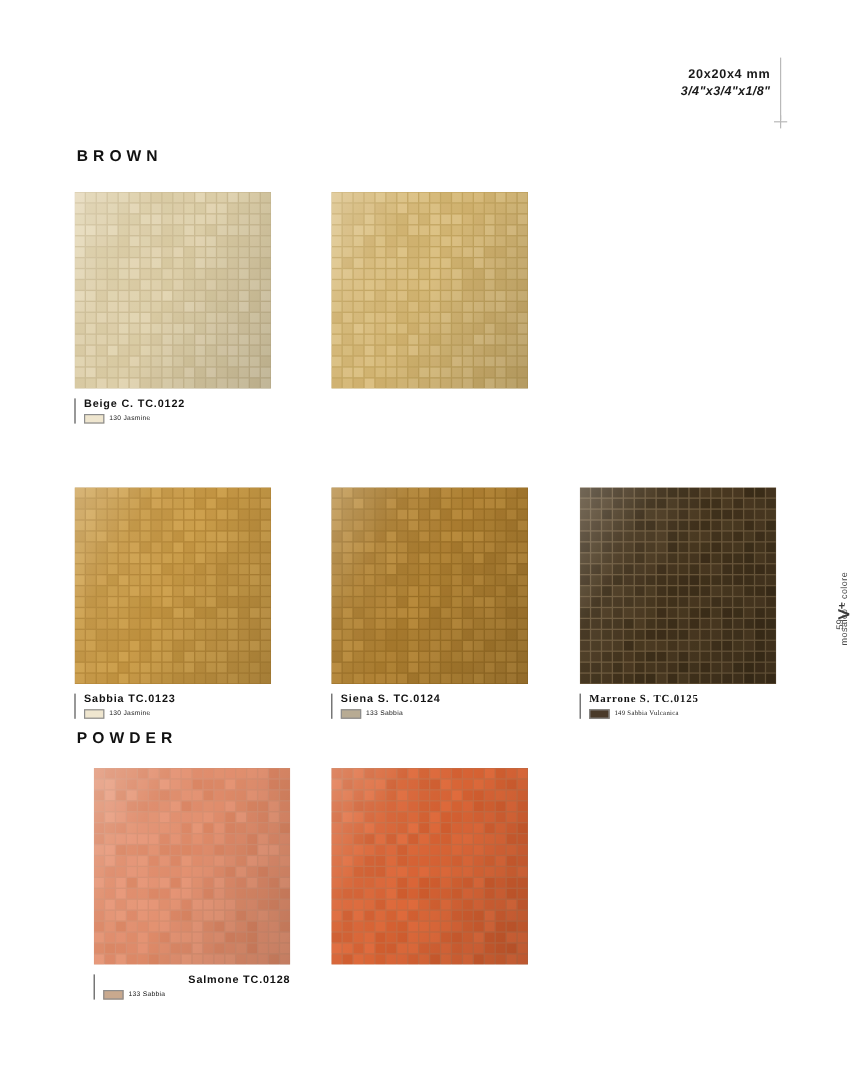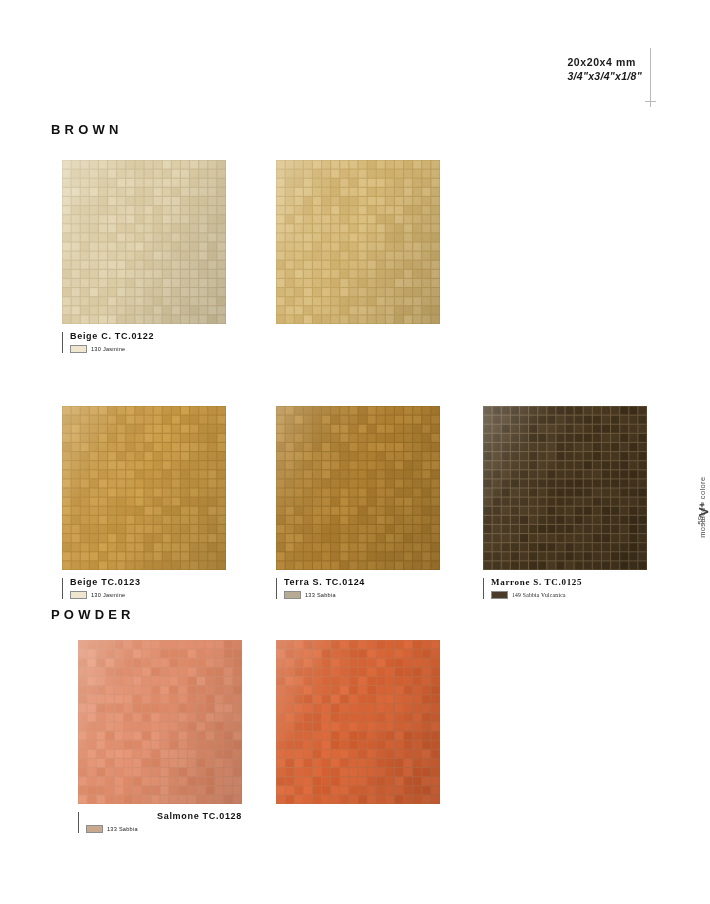--- a/index.html
+++ b/index.html
@@ -13,20 +13,21 @@
     position: relative;
     font-family: "Liberation Sans", sans-serif;
     overflow: hidden;
   }
 
   
   .size-spec {
     position: absolute;
     top: 55px;
     right: 68px;
+    text-align: right;
     line-height: 1.35;
   }
   .size-spec .metric {
     font-size: 10.5px;
     font-weight: bold;
     letter-spacing: 0.6px;
     color: #1a1a1a;
     white-space: nowrap;
   }
   .size-spec .imperial {
@@ -99,21 +100,21 @@
     font-size: 8px;
     color: #4a4a4a;
     transform-origin: 100% 0;
     transform: rotate(-90deg) translate(-100%, 0);
     white-space: nowrap;
   }
 
   
   .section-title {
     position: absolute;
-    left: 51px;
+    left: 64px;
     font-size: 13px;
     font-weight: bold;
     letter-spacing: 4.2px;
     color: #111111;
   }
   #title-brown  { top: 122px; }
   #title-powder { top: 607px; }
 
   
   .sample {
@@ -1187,21 +1188,21 @@
           <rect x="109.88" y="155.44" width="8.01" height="8.01" fill="rgb(191,145,63)"></rect>
           <rect x="118.99" y="155.44" width="8.01" height="8.01" fill="rgb(198,152,70)"></rect>
           <rect x="128.11" y="155.44" width="8.01" height="8.01" fill="rgb(201,156,73)"></rect>
           <rect x="137.22" y="155.44" width="8.01" height="8.01" fill="rgb(195,150,67)"></rect>
           <rect x="146.33" y="155.44" width="8.01" height="8.01" fill="rgb(195,149,67)"></rect>
           <rect x="155.44" y="155.44" width="8.01" height="8.01" fill="rgb(192,146,64)"></rect>
         </svg>
         <div class="sheen" style="background: linear-gradient(118deg, rgba(255, 255, 255, 0.26) 0%, rgba(255, 255, 255, 0.05) 26%, rgba(0, 0, 0, 0) 48%, rgba(0, 0, 0, 0.07) 74%, rgba(0, 0, 0, 0.14) 100%);"></div>
       </div>
       <div class="label-wrap">
-        <div class="prod-name">Beige TC.0123</div>
+        <div class="prod-name">Sabbia TC.0123</div>
         <div class="chip-row">
           <span class="chip" style="background: rgb(239, 230, 207);"></span>
           <span class="chip-label">130 Jasmine</span>
         </div>
       </div>
     </div>
     <div class="sample" style="left: 276px; top: 406px;">
       <div class="swatch">
         <svg width="164" height="164" class="tilegrid">
           <rect x="0" y="0" width="164" height="164" fill="#9a6f26"></rect>
@@ -1526,21 +1527,21 @@
           <rect x="109.88" y="155.44" width="8.01" height="8.01" fill="rgb(173,128,51)"></rect>
           <rect x="118.99" y="155.44" width="8.01" height="8.01" fill="rgb(181,136,57)"></rect>
           <rect x="128.11" y="155.44" width="8.01" height="8.01" fill="rgb(173,128,51)"></rect>
           <rect x="137.22" y="155.44" width="8.01" height="8.01" fill="rgb(171,126,50)"></rect>
           <rect x="146.33" y="155.44" width="8.01" height="8.01" fill="rgb(178,132,55)"></rect>
           <rect x="155.44" y="155.44" width="8.01" height="8.01" fill="rgb(170,124,48)"></rect>
         </svg>
         <div class="sheen" style="background: linear-gradient(118deg, rgba(255, 255, 255, 0.26) 0%, rgba(255, 255, 255, 0.05) 26%, rgba(0, 0, 0, 0) 48%, rgba(0, 0, 0, 0.07) 74%, rgba(0, 0, 0, 0.14) 100%);"></div>
       </div>
       <div class="label-wrap">
-        <div class="prod-name">Terra S. TC.0124</div>
+        <div class="prod-name">Siena S. TC.0124</div>
         <div class="chip-row">
           <span class="chip" style="background: rgb(184, 171, 147);"></span>
           <span class="chip-label">133 Sabbia</span>
         </div>
       </div>
     </div>
     <div class="sample" style="left: 483px; top: 406px; font-family: Liberation Serif, serif;">
       <div class="swatch">
         <svg width="164" height="164" class="tilegrid">
           <rect x="0" y="0" width="164" height="164" fill="#6b583c"></rect>

